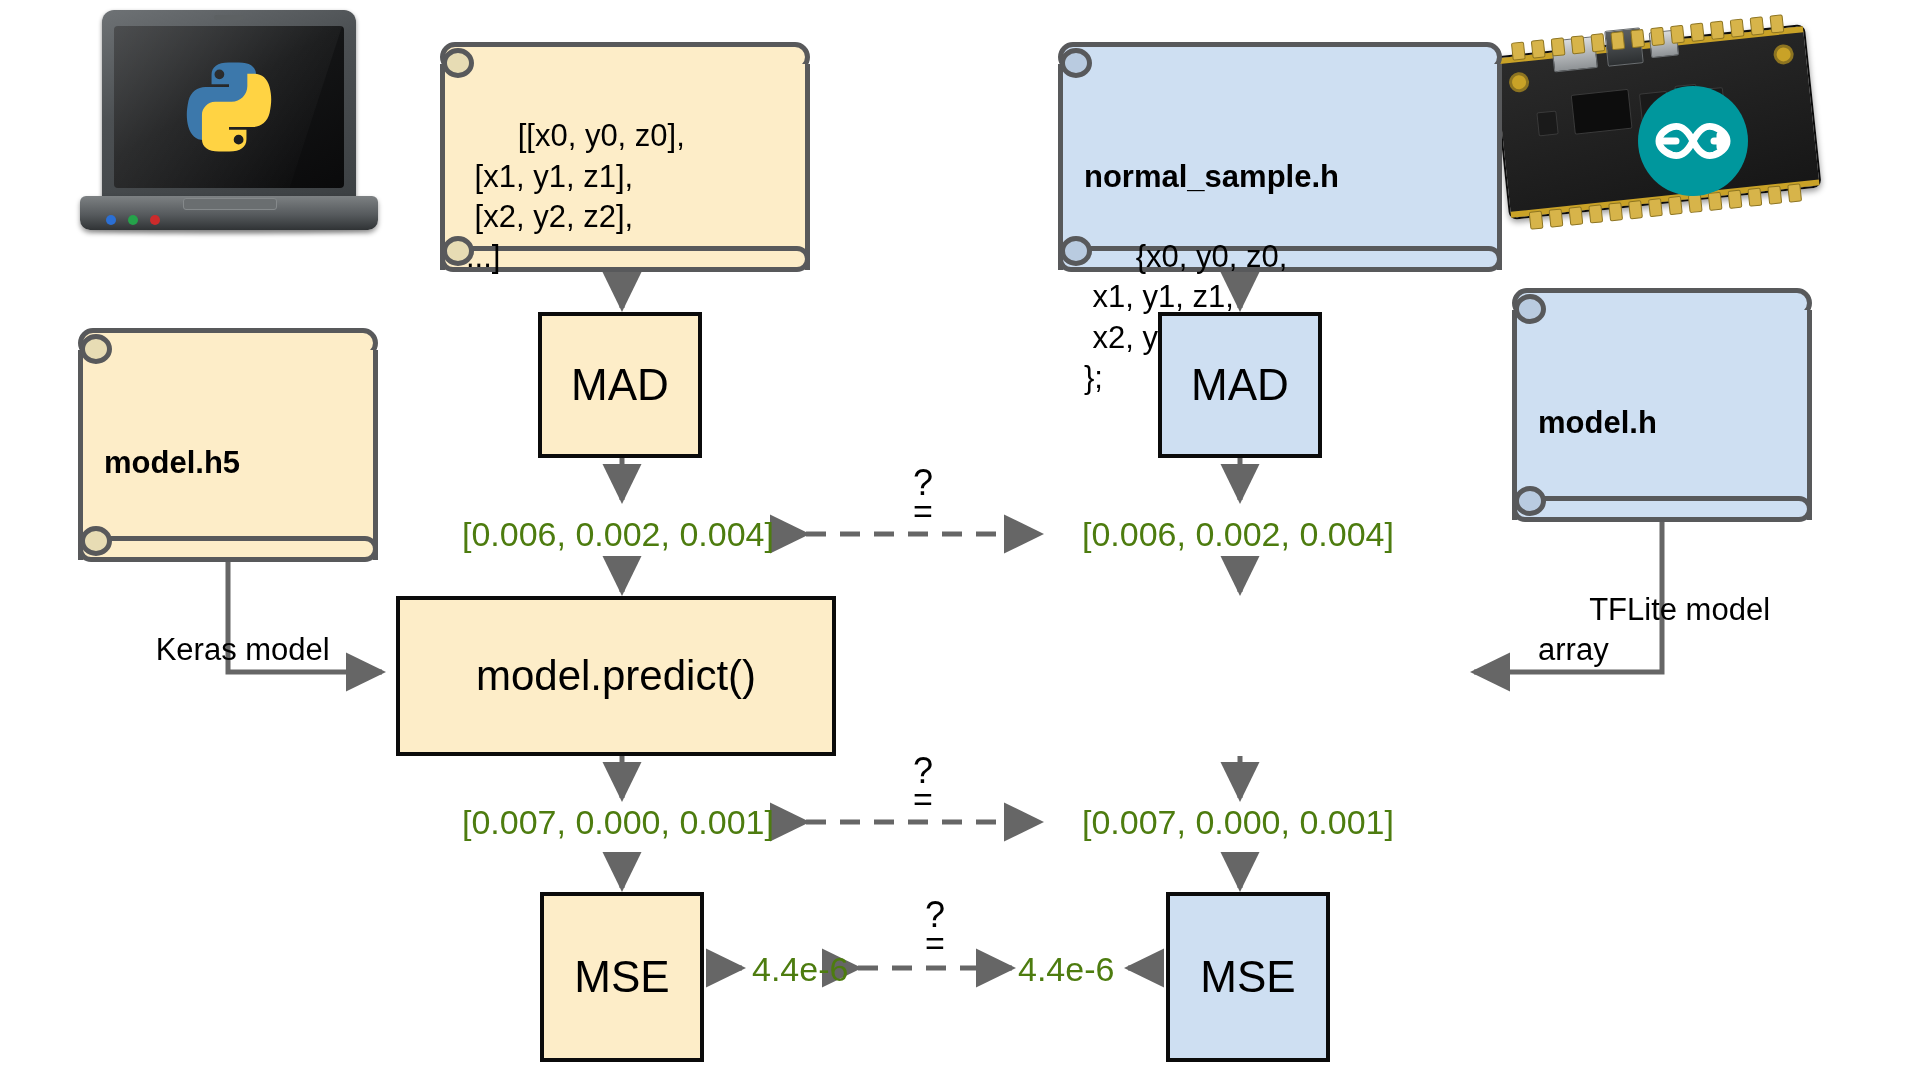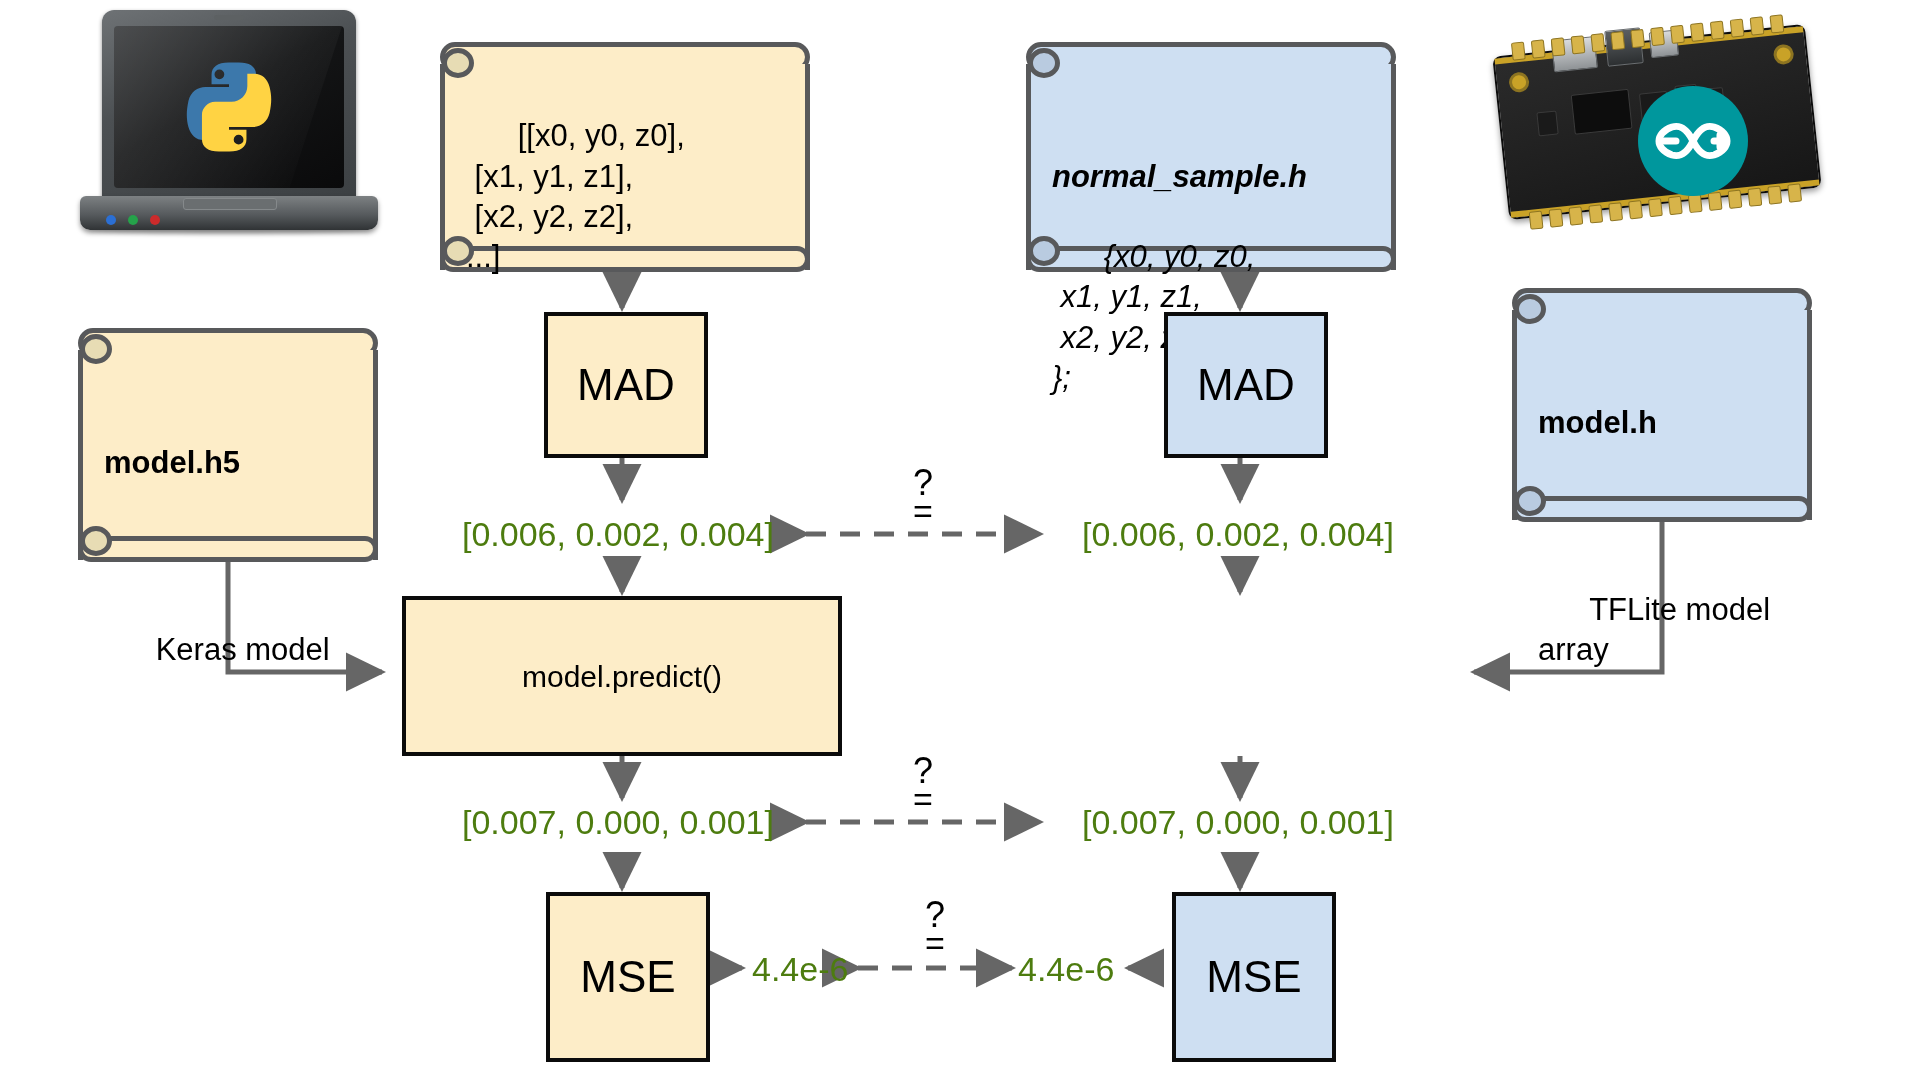--- a/index.html
+++ b/index.html
@@ -5,23 +5,23 @@
   html,body{margin:0;padding:0;background:#ffffff;}
   body{width:1920px;height:1080px;position:relative;overflow:hidden;
        font-family:"Liberation Sans","DejaVu Sans",sans-serif;color:#000;}
   #stage{position:absolute;left:0;top:0;width:1920px;height:1080px;}
 
   
   .abs{position:absolute;box-sizing:border-box;}
 
   
   .procbox{border:4px solid #0b0b0b;display:flex;align-items:center;
-           justify-content:center;text-align:center;line-height:1.1;margin-left:6px;}
+           justify-content:center;text-align:center;line-height:1.1;}
   .procbox .lbl{font-size:44px;font-weight:400;color:#000;white-space:nowrap;}
-  .procbox.wide .lbl{font-size:30px;}
+  .procbox.wide .lbl{font-size:42px;}
   .fill-yellow{background:#fdedc8;}
   .fill-blue{background:#cedff2;}
 
   
   .note{position:absolute;}
   .note .body{position:absolute;left:0;top:22px;right:0;bottom:0;
               border:5px solid #58595b;border-top:none;border-bottom:none;
               box-sizing:border-box;}
   .note .topbar{position:absolute;left:0;top:0;height:30px;right:0;
                 border:5px solid #58595b;border-radius:16px;box-sizing:border-box;}
@@ -251,21 +251,21 @@
     <div class="botbar"></div>
     <div class="curl tl"></div>
     <div class="curl bl"></div>
     <div class="notetext">
       <span class="title">model.h5</span>
       <span class="gap"></span>
       <span>Keras model</span>
     </div>
   </div>
 
-  <div class="note blue" style="left:1026px;top:42px;width:370px;height:228px;font-style:italic;">
+  <div class="note blue" style="left:1058px;top:42px;width:444px;height:228px;">
     <div class="topbar"></div>
     <div class="body"></div>
     <div class="botbar"></div>
     <div class="curl tl"></div>
     <div class="curl bl"></div>
     <div class="notetext">
       <span class="title">normal_sample.h</span>
       <span>{x0, y0, z0,
  x1, y1, z1,
  x2, y2, z2,

